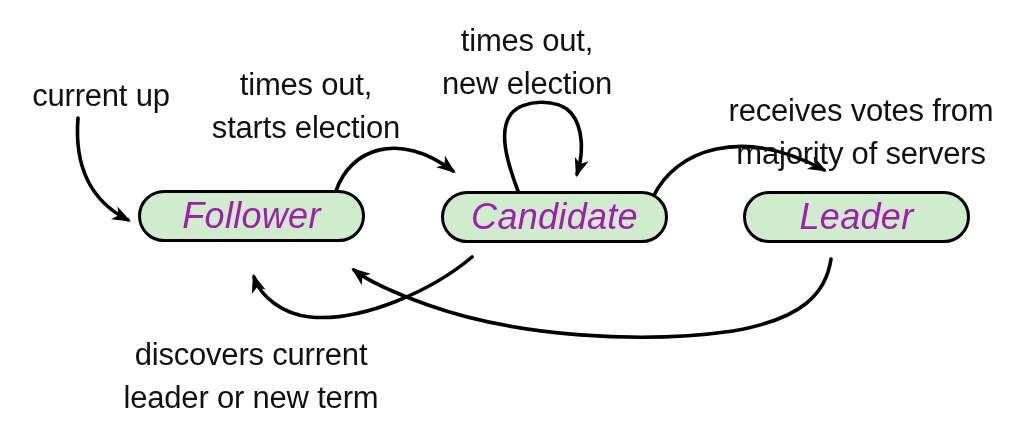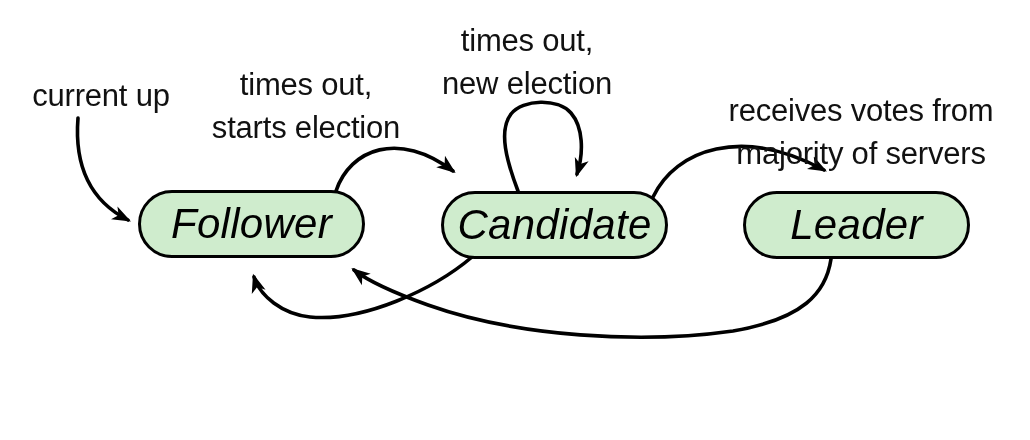--- a/index.html
+++ b/index.html
@@ -24,31 +24,31 @@
   .edges-svg path.edge {
     fill: none;
     stroke: #000000;
     stroke-width: 3.6;
     stroke-linecap: round;
   }
   .state-node {
     position: absolute;
     z-index: 2;
     width: 227px;
-    height: 68px;
+    height: 52px;
     box-sizing: border-box;
     background: #cfeccd;
     border: 3.5px solid #000000;
     border-radius: 36px;
     display: flex;
     align-items: center;
     justify-content: center;
     font-style: italic;
-    font-size: 42px;
-    color: #000000;
+    font-size: 36px;
+    color: #a21caf;
     letter-spacing: 0.3px;
   }
   .edge-label {
     position: absolute;
     z-index: 3;
     font-size: 31px;
     line-height: 43px;
     color: #111111;
     text-align: center;
     white-space: pre-line;
@@ -99,15 +99,17 @@
 
   <div class="edge-label" id="label-times-out-starts">times out,
 starts election</div>
 
   <div class="edge-label" id="label-times-out-new">times out,
 new election</div>
 
   <div class="edge-label" id="label-receives-votes">receives votes from
 majority of servers</div>
 
+  <div class="edge-label" id="label-discovers-current">discovers current
+leader or new term</div>
 
 
 </div>
 
 </body></html>

